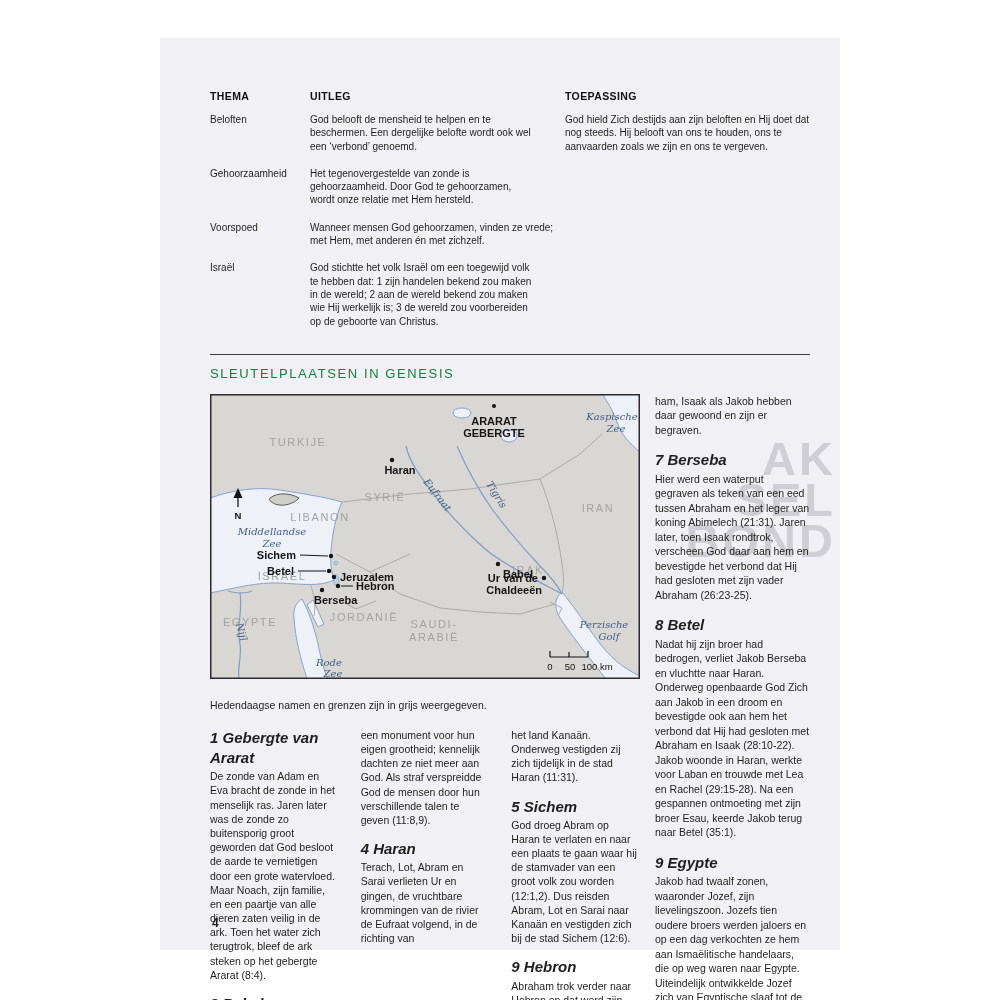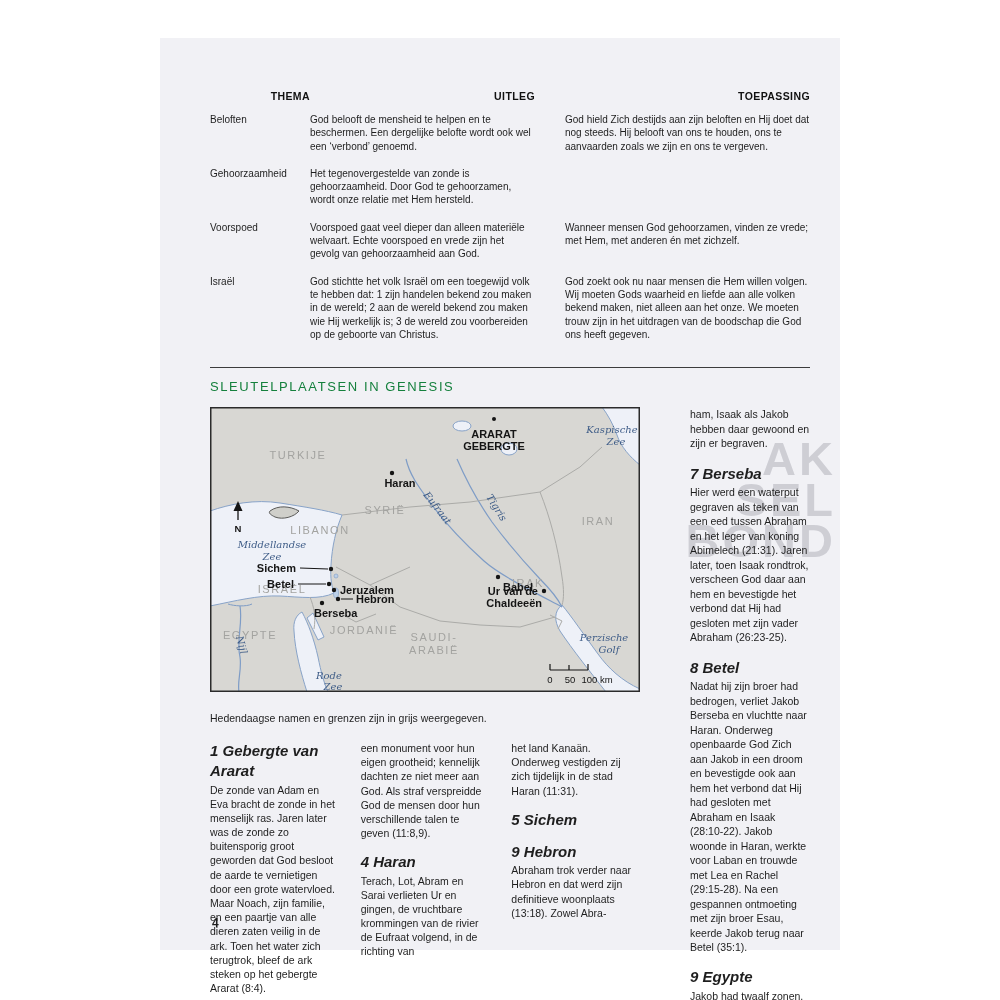--- a/index.html
+++ b/index.html
@@ -19,40 +19,40 @@
     color:#a9a9b2;opacity:.48;
   }
   .content{
     position:absolute;left:50px;top:52px;width:600px;z-index:1;
   }
   
   .theme-table{width:600px;font-size:10px;line-height:1.33;}
   .t-row{display:grid;grid-template-columns:100px 255px 245px;margin-bottom:14px;}
   .t-row .c2{padding-right:30px;}
   .t-head{font-weight:bold;font-size:10.5px;letter-spacing:.4px;margin-bottom:9px;}
-  .t-head div{color:#111;text-align:right;}
+  .t-head div{color:#111;}
   
   .rule{border:none;border-top:1.6px solid #3c3c3c;margin:26px 0 0 0;}
   .section-title{
     margin:11px 0 0 0;font-size:13px;font-weight:normal;letter-spacing:1.6px;
     color:#15803d;
   }
   
   .main-row{display:flex;gap:15px;margin-top:13px;}
   .map-col{width:430px;flex:0 0 430px;}
   .right-col{width:155px;flex:0 0 155px;font-size:10.5px;line-height:1.38;}
   .map-frame{width:430px;height:285px;position:relative;}
   .map-frame svg{display:block;}
   .map-caption{font-size:10.5px;margin-top:20px;}
   .bottom-cols{display:grid;grid-template-columns:repeat(3,1fr);gap:0 22px;margin-top:17px;}
   .bottom-cols .col{font-size:10.5px;line-height:1.35;}
   .blk{margin:0 0 12px 0;}
   .blk-h{font-style:italic;font-weight:bold;font-size:15px;margin:0 0 1px 0;}
   .blk-t{margin:0;}
-  .right-col .blk{margin-bottom:13px;margin-left:35px;}
+  .right-col .blk{margin-bottom:13px;}
   .page-number{
     position:absolute;left:52px;top:878px;font-weight:bold;font-size:12px;z-index:1;
   }
   
   .m-country{fill:#a3a3a0;font-size:11px;letter-spacing:1.6px;font-family:"Liberation Sans",sans-serif;}
   .m-city{fill:#151515;font-size:11px;font-weight:bold;font-family:"Liberation Sans",sans-serif;}
   .m-water{fill:#3e5c87;font-size:10px;font-style:italic;font-family:"DejaVu Serif",serif;}
   .m-scale{fill:#151515;font-size:9.5px;font-family:"Liberation Sans",sans-serif;}
 </style>
 </head>
@@ -78,27 +78,25 @@
         <div>Beloften</div>
         <div class="c2">God belooft de mensheid te helpen en te beschermen. Een dergelijke belofte wordt ook wel een ‘verbond’ genoemd.</div>
         <div>God hield Zich destijds aan zijn beloften en Hij doet dat nog steeds. Hij belooft van ons te houden, ons te aanvaarden zoals we zijn en ons te vergeven.</div>
       </div>
       <div class="t-row">
         <div>Gehoorzaamheid</div>
         <div class="c2">Het tegenovergestelde van zonde is gehoorzaamheid. Door God te gehoorzamen, wordt onze relatie met Hem hersteld.</div>
       </div>
       <div class="t-row">
         <div>Voorspoed</div>
-        <div class="c2">Voorspoed gaat veel dieper dan alleen materiële welvaart. Echte voorspoed en vrede zijn het gevolg van gehoorzaamheid aan God.</div>
         <div>Wanneer mensen God gehoorzamen, vinden ze vrede; met Hem, met anderen én met zichzelf.</div>
       </div>
       <div class="t-row">
         <div>Israël</div>
         <div class="c2">God stichtte het volk Israël om een toegewijd volk te hebben dat: 1 zijn handelen bekend zou maken in de wereld; 2 aan de wereld bekend zou maken wie Hij werkelijk is; 3 de wereld zou voorbereiden op de geboorte van Christus.</div>
-        <div>God zoekt ook nu naar mensen die Hem willen volgen. Wij moeten Gods waarheid en liefde aan alle volken bekend maken, niet alleen aan het onze. We moeten trouw zijn in het uitdragen van de boodschap die God ons heeft gegeven.</div>
       </div>
     </div>
 
     <hr class="rule">
     <h2 class="section-title">SLEUTELPLAATSEN IN GENESIS</h2>
 
     <div class="main-row">
       <div class="map-col">
 
         <div class="map-frame">
@@ -235,20 +233,21 @@
               <p class="blk-h">4 Haran</p>
               <p class="blk-t">Terach, Lot, Abram en Sarai verlieten Ur en gingen, de vruchtbare krommingen van de rivier de Eufraat volgend, in de richting van</p>
             </div>
           </div>
           <div class="col">
             <div class="blk">
               <p class="blk-t">het land Kanaän. Onderweg vestigden zij zich tijdelijk in de stad Haran (11:31).</p>
             </div>
             <div class="blk">
               <p class="blk-h">5 Sichem</p>
+              <p class="blk-t">God droeg Abram op Haran te verlaten en naar een plaats te gaan waar hij de stamvader van een groot volk zou worden (12:1,2). Dus reisden Abram, Lot en Sarai naar Kanaän en vestigden zich bij de stad Sichem (12:6).</p>
             </div>
             <div class="blk">
               <p class="blk-h">9 Hebron</p>
               <p class="blk-t">Abraham trok verder naar Hebron en dat werd zijn definitieve woonplaats (13:18). Zowel Abra-</p>
             </div>
           </div>
         </div>
       </div>
 
       <div class="right-col">

